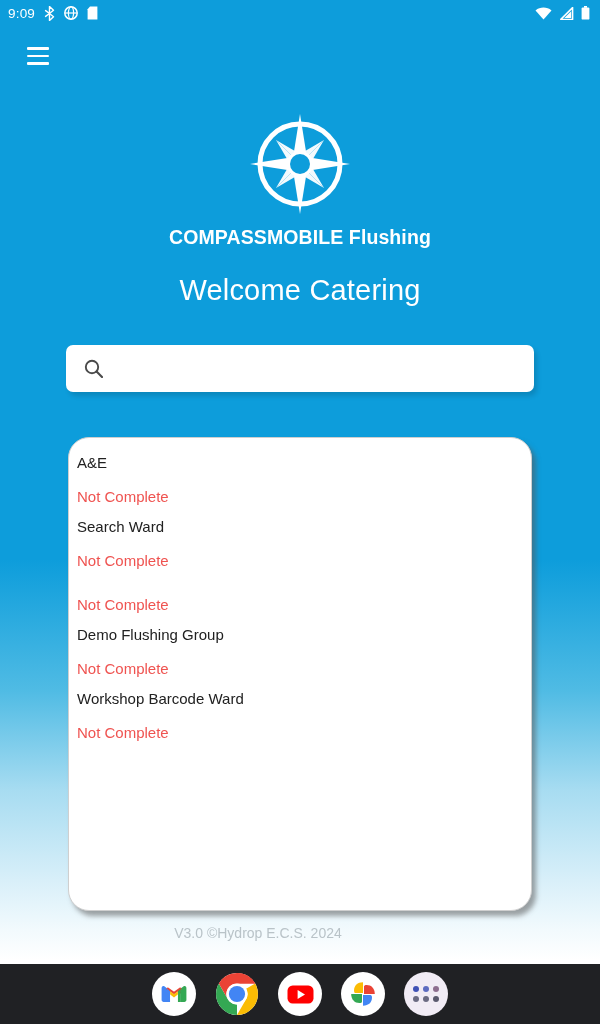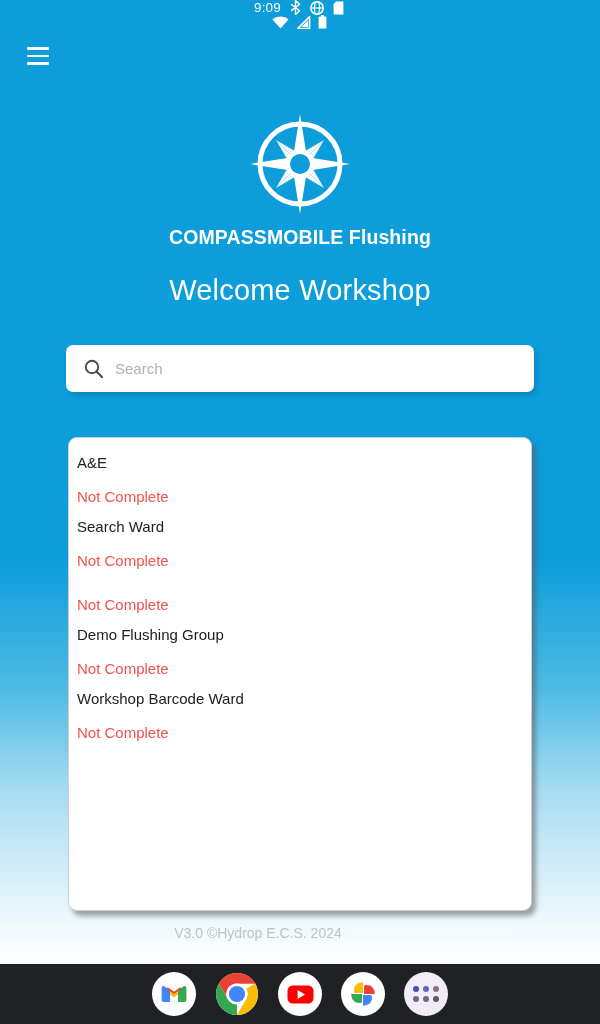--- a/index.html
+++ b/index.html
@@ -30,21 +30,20 @@
   #status-bar {
     position: absolute;
     top: 0; left: 0;
     width: 600px;
     height: 26px;
     display: flex;
     align-items: center;
     justify-content: space-between;
     padding: 0 10px 0 8px;
     color: #ffffff;
-    flex-direction: column;
   }
   .status-left { display: flex; align-items: center; gap: 9px; }
   .status-right { display: flex; align-items: center; gap: 7px; }
   #clock { font-size: 13.5px; letter-spacing: .2px; }
 
   .si { display: inline-block; line-height: 0; }
 
   
   #menu-button {
     position: absolute;
@@ -111,21 +110,21 @@
     background: transparent;
   }
   #search-input::placeholder { color: #b0b0b0; }
 
   
   #list-card {
     position: absolute;
     top: 437px; left: 68px;
     width: 464px; height: 474px;
     background: #ffffff;
-    border-radius: 9px;
+    border-radius: 21px;
     border: 1px solid #cfcfcf;
     box-shadow: 4px 5px 5px rgba(90,90,90,0.55);
     padding: 10px 0 0 0;
     overflow: hidden;
   }
   .list-item {
     padding: 5px 10px 5px 8px;
     cursor: pointer;
   }
   .item-name {
@@ -257,30 +256,29 @@
         <path d="M2 52 L52 44 L52 52 Z"></path>
         <path d="M2 52 L52 60 L52 52 Z"></path>
       </g>
 
       <circle cx="52" cy="52" r="13" fill="#ffffff"></circle>
       <circle cx="52" cy="52" r="10" fill="#0d9ddb"></circle>
     </svg>
     <div id="app-title">COMPASSMOBILE Flushing</div>
   </div>
 
-  <h1 id="welcome-heading">Welcome Workshop</h1>
+  <h1 id="welcome-heading">Welcome Catering</h1>
 
   <div id="search-box">
     <span id="search-icon">
       <svg width="19" height="19" viewBox="0 0 19 19">
         <circle cx="8" cy="8" r="6.2" fill="none" stroke="#4a4a4a" stroke-width="1.9"></circle>
         <line x1="12.6" y1="12.6" x2="18" y2="18" stroke="#4a4a4a" stroke-width="2.1" stroke-linecap="round"></line>
       </svg>
     </span>
-    <input id="search-input" type="text" placeholder="Search" style="">
   </div>
 
   <div id="list-card">
 
     <div class="list-item">
       <div class="item-name">A&amp;E</div>
       <div class="item-status" style="color: rgb(239, 83, 80);">Not Complete</div>
     </div>
 
     <div class="list-item">

